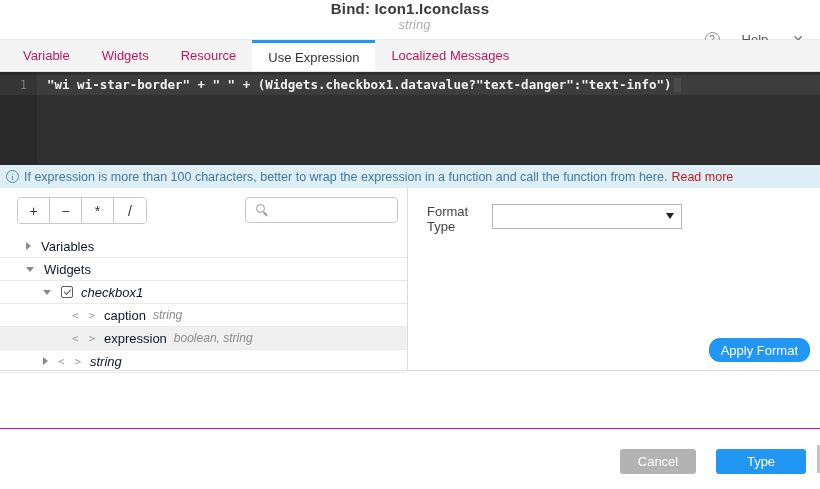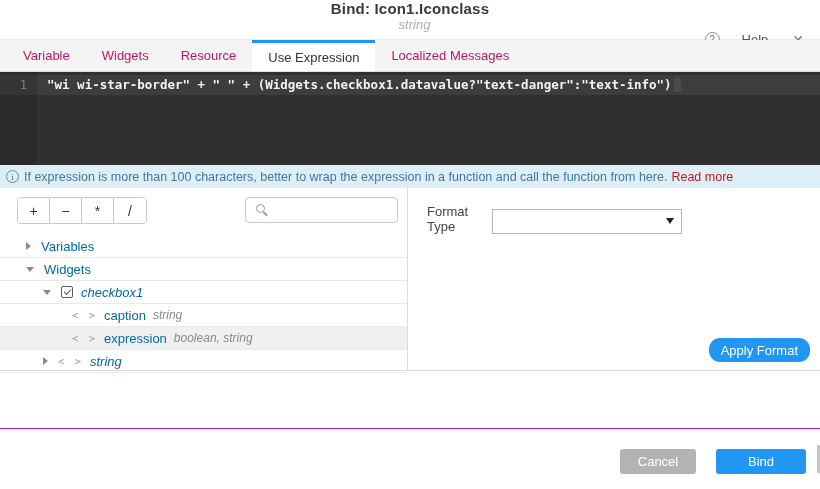--- a/index.html
+++ b/index.html
@@ -54,25 +54,25 @@
   .tree-row.selected { background:#f0f0f0; }
   .lvl1 { padding-left:26px; }
   .lvl2 { padding-left:43px;font-style:italic; }
   .lvl3 { padding-left:72px; }
   .caret { width:0; height:0; margin-right:10px; }
   .caret-right { border-left:5px solid #8a8a8a; border-top:4px solid transparent; border-bottom:4px solid transparent; }
   .caret-down { border-top:5px solid #8a8a8a; border-left:4px solid transparent; border-right:4px solid transparent; }
   .icon-checkbox { width:12px; height:12px; min-width:12px; border:1px solid #5a5a5a; border-radius:2px; margin-right:8px; position:relative; }
   .icon-checkbox::after { content:""; position:absolute; left:2px; top:2px; width:6px; height:3px; border-left:1.5px solid #5a5a5a; border-bottom:1.5px solid #5a5a5a; transform:rotate(-45deg); }
   .icon-code { color:#9a9a9a; font-size:10.5px; margin-right:7px; letter-spacing:2px; font-family:"DejaVu Sans Mono", monospace; }
-  .tree-label { font-size:13px; color:#0369a1; }
+  .tree-label { font-size:13px; color:#0f172a; }
   .tree-type { font-size:12px; font-style:italic; color:#8a8a8a; margin-left:7px; }
 
   
-  .format-row { display:flex; align-items:flex-end; }
+  .format-row { display:flex; align-items:flex-start; }
   .format-label { font-size:13px; color:#444; width:65px; }
   .select-box { width:190px; height:25px; border:1px solid #b5b5b5; background:#fff; position:relative; font-size:13px; color:#333; line-height:23px; padding:0 20px 0 8px; cursor:pointer; }
   .select-caret { position:absolute; right:7px; top:8px; width:0; height:0; border-top:6px solid #222; border-left:4px solid transparent; border-right:4px solid transparent; }
   .apply-btn { position:absolute; right:10px; bottom:8px; height:24px; padding:0 12px; background:#2196f3; color:#fff; border:none; border-radius:11px; font-size:13px; cursor:pointer; font-family:"Liberation Sans", sans-serif; }
 
   
   .footer { position:absolute; top:428px; left:0; right:0; bottom:0; border-top:1px solid #a21caf; background:#fff; }
   .cancel-btn { position:absolute; left:620px; top:20px; width:76px; height:25px; background:#b3b3b3; color:#fff; border:none; border-radius:3px; font-size:13px; cursor:pointer; font-family:"Liberation Sans", sans-serif; }
   .bind-btn { position:absolute; left:716px; top:20px; width:90px; height:25px; background:#2196f3; color:#fff; border:none; border-radius:3px; font-size:13px; cursor:pointer; font-family:"Liberation Sans", sans-serif; }
   .scrollbar-thumb { position:absolute; right:0; top:445px; width:3px; height:28px; background:#c4c4c4; }
@@ -166,15 +166,15 @@
         <span></span>
         <span class="select-caret"></span>
       </div>
     </div>
     <button class="apply-btn">Apply Format</button>
   </div>
 </div>
 
 <div class="footer">
   <button class="cancel-btn">Cancel</button>
-  <button class="bind-btn">Bind</button>
+  <button class="bind-btn">Type</button>
 </div>
 <div class="scrollbar-thumb"></div>
 
 </body></html>

